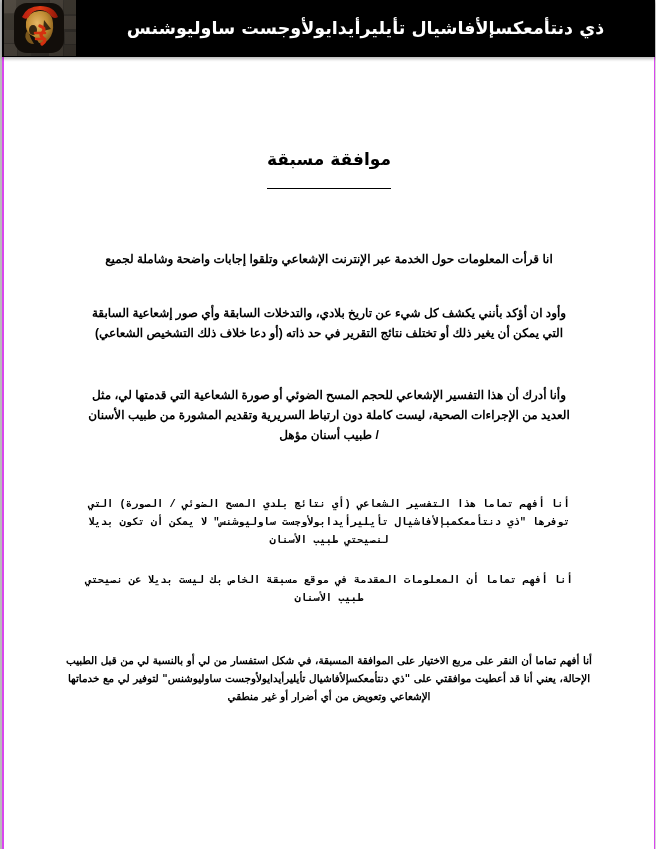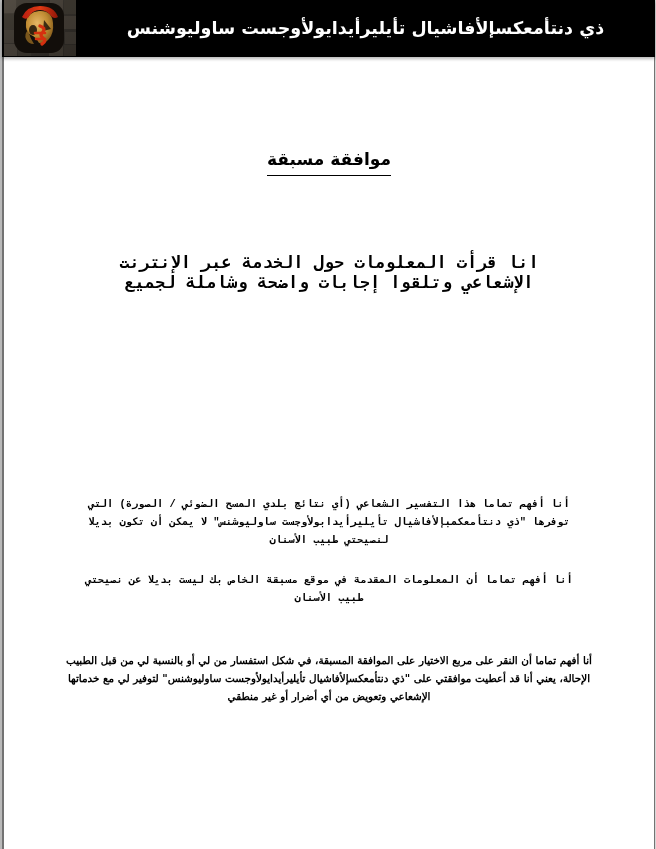--- a/index.html
+++ b/index.html
@@ -13,21 +13,21 @@
     background: #ffffff;
     font-family: "DejaVu Sans", "Liberation Sans", sans-serif;
     overflow: hidden;
     position: relative;
   }
 
   
   .page {
     position: absolute;
     inset: 0;
-    background: #737373;
+    background: #d946ef;
     border-left: 2px solid #b9b9b9;
     border-right: 1px solid #d8d8d8;
     box-sizing: border-box;
   }
 
   
   .site-header {
     position: absolute;
     top: 0;
     left: 0;
@@ -100,37 +100,37 @@
     left: 0;
     right: 0;
     text-align: center;
     font-size: 17px;
     font-weight: 700;
     color: #000000;
     font-family: "DejaVu Sans", "Liberation Sans", sans-serif;
   }
   .doc-title span {
     border-bottom: 1.6px solid #000;
-    padding-bottom: 6px;
+    padding-bottom: 19px;
   }
 
   .para {
     position: absolute;
     left: 0;
     right: 0;
     text-align: center;
     color: #000000;
     direction: rtl;
     box-sizing: border-box;
   }
 
   
   .p-sans {
-    font-family: Liberation Mono, monospace;
-    font-size: 17px;
+    font-family: Liberation Sans, sans-serif;
+    font-size: 12px;
     font-weight: 700;
     line-height: 20px;
     padding: 0 82px;
   }
   
   .p-serif {
     font-family: Liberation Mono, monospace;
     font-size: 10.4px;
     font-weight: 700;
     line-height: 18px;
@@ -213,21 +213,23 @@
   </div>
 
   <div class="content">
 
     <h1 class="doc-title">
       <span>موافقة مسبقة</span>
     </h1>
 
     <p class="para p-sans pos-p1">انا قرأت المعلومات حول الخدمة عبر الإنترنت الإشعاعي وتلقوا إجابات واضحة وشاملة لجميع</p>
 
-
+    <p class="para p-sans pos-p2">وأود ان أؤكد بأنني يكشف كل شيء عن تاريخ بلادي، والتدخلات السابقة وأي صور إشعاعية السابقة التي يمكن أن يغير ذلك أو تختلف نتائج التقرير في حد ذاته (أو دعا خلاف ذلك التشخيص الشعاعي)</p>
+
+    <p class="para p-sans pos-p3">وأنا أدرك أن هذا التفسير الإشعاعي للحجم المسح الضوئي أو صورة الشعاعية التي قدمتها لي، مثل العديد من الإجراءات الصحية، ليست كاملة دون ارتباط السريرية وتقديم المشورة من طبيب الأسنان / طبيب أسنان مؤهل</p>
 
     <p class="para p-serif pos-p4">أنا أفهم تماما هذا التفسير الشعاعي (أي نتائج بلدي المسح الضوئي / الصورة) التي توفرها "ذي دنتأمعكمبإلأفاشيال تأيليرأيدابولأوجست ساوليوشنس" لا يمكن أن تكون بديلا لنصيحتي طبيب الأسنان</p>
 
     <p class="para p-serif pos-p5">أنا أفهم تماما أن المعلومات المقدمة في موقع مسبقة الخاص بك ليست بديلا عن نصيحتي طبيب الأسنان</p>
 
     <p class="para p-serif-wide pos-p6">أنا أفهم تماما أن النقر على مربع الاختيار على الموافقة المسبقة، في شكل استفسار من لي أو بالنسبة لي من قبل الطبيب الإحالة، يعني أنا قد أعطيت موافقتي على  "ذي دنتأمعكسإلأفاشيال   تأيليرأيدايولأوجست ساوليوشنس" لتوفير لي مع خدماتها الإشعاعي وتعويض من أي أضرار أو غير منطقي</p>
 
   </div>
 </div>
 

